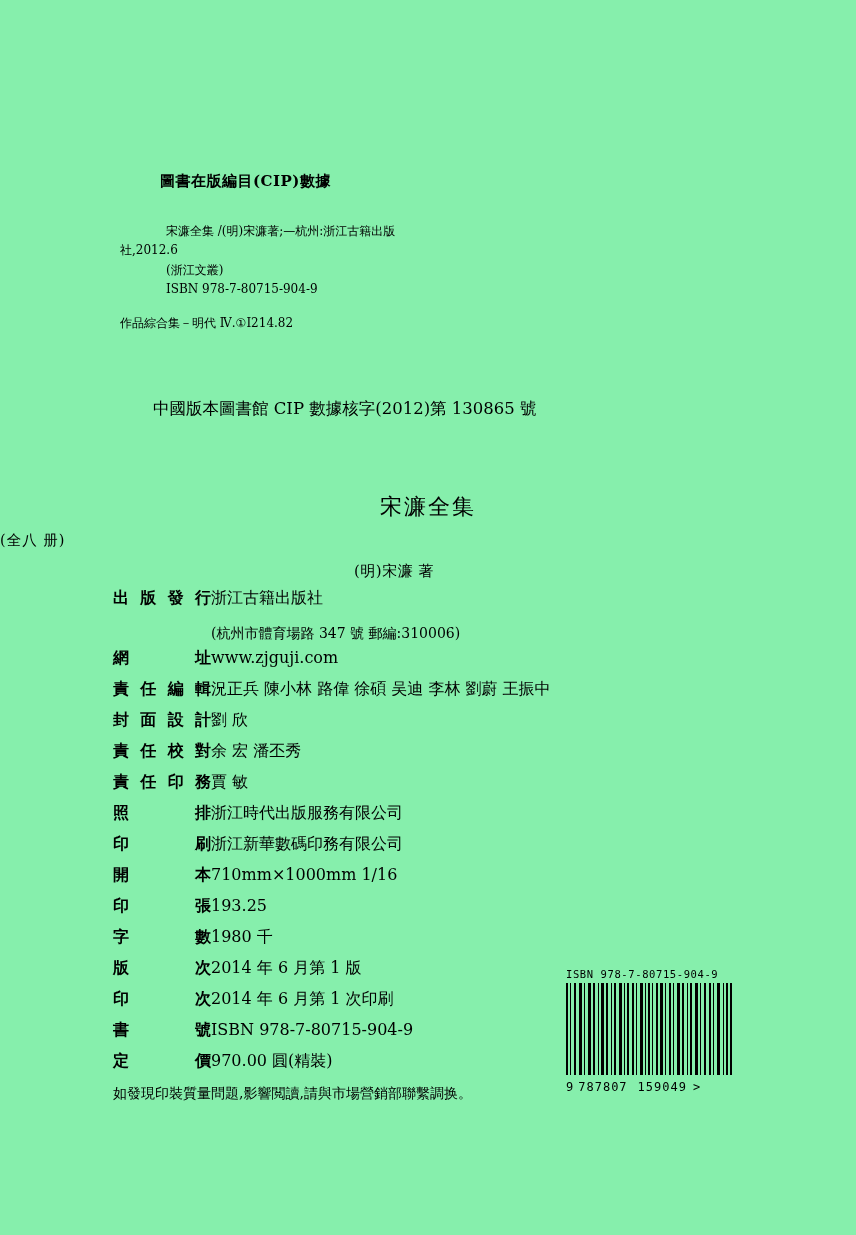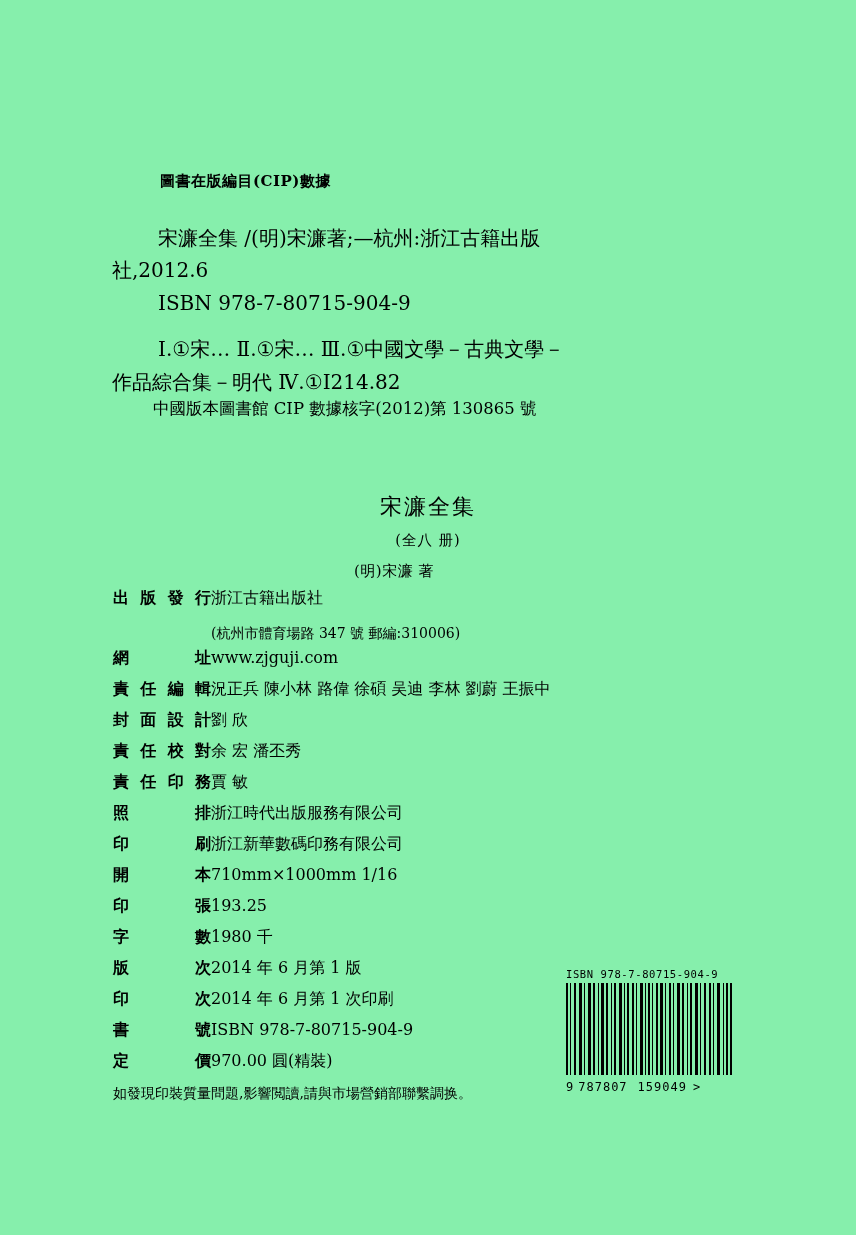--- a/index.html
+++ b/index.html
@@ -26,24 +26,24 @@
   .cip-heading {
     position: absolute;
     left: 160px;
     top: 172px;
     font-weight: bold;
     font-size: 15px;
     letter-spacing: 0.5px;
   }
   .cip-body {
     position: absolute;
-    left: 112px;
+    left: 120px;
     top: 222px;
     width: 520px;
-    font-size: 20px;
+    font-size: 12px;
     line-height: 1.62;
   }
   .cip-body .ln { white-space: nowrap; }
   .cip-indent { padding-left: 46px; }
   .cip-indent2 { padding-left: 46px; }
   .cip-gap { height: 14px; }
   .cip-note {
     position: absolute;
     left: 153px;
     top: 398px;
@@ -61,21 +61,21 @@
     font-size: 22px;
     font-weight: normal;
     letter-spacing: 2px;
     font-family: "DejaVu Sans", "Liberation Sans", sans-serif;
   }
   .book-volumes {
     position: absolute;
     top: 531px;
     left: 0;
     width: 856px;
-    text-align: center;
+    text-align: left;
     font-size: 14.5px;
     letter-spacing: 1px;
   }
   .book-author {
     position: absolute;
     top: 562px;
     left: 0;
     width: 788px;
     text-align: center;
     font-size: 15px;
@@ -163,23 +163,23 @@
 </head>
 <body>
 
 <div class="page">
 
   <div class="cip-heading">圖書在版編目(CIP)數據</div>
 
   <div class="cip-body">
     <div class="ln cip-indent">宋濂全集 /(明)宋濂著;—杭州:浙江古籍出版</div>
     <div class="ln">社,2012.6</div>
+    <div class="ln cip-indent2">(浙江文叢)</div>
     <div class="ln cip-indent2">ISBN 978-7-80715-904-9</div>
     <div class="cip-gap"></div>
-    <div class="ln cip-indent">Ⅰ.①宋…  Ⅱ.①宋…  Ⅲ.①中國文學－古典文學－</div>
     <div class="ln">作品綜合集－明代 Ⅳ.①I214.82</div>
   </div>
 
   <div class="cip-note">中國版本圖書館 CIP 數據核字(2012)第 130865 號</div>
 
   <div class="book-title">宋濂全集</div>
   <div class="book-volumes">(全八 册)</div>
   <div class="book-author">(明)宋濂 著</div>
 
   <div class="colophon">

